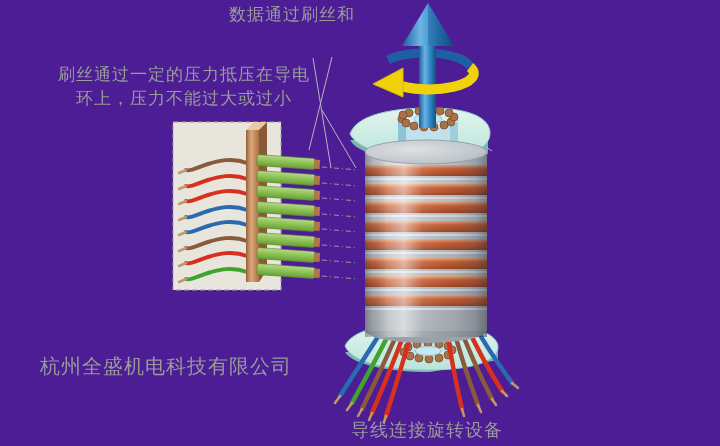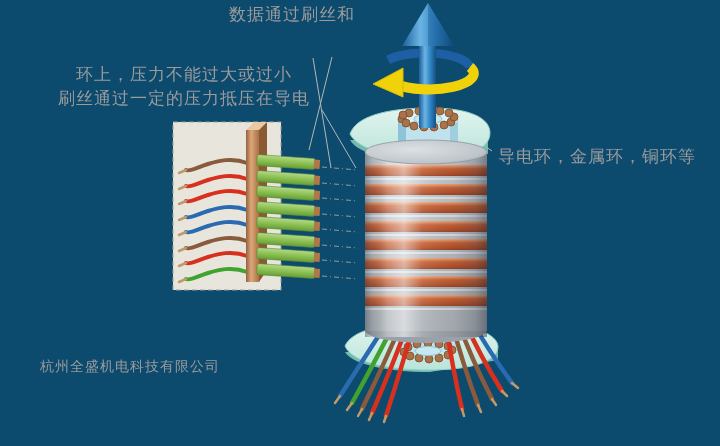--- a/index.html
+++ b/index.html
@@ -1,27 +1,27 @@
 <!DOCTYPE html>
 <html><head>
 <meta charset="utf-8">
 <style>
   html,body{margin:0;padding:0;background:#ffffff;}
   .stage{
-    position:relative;width:720px;height:446px;background:#0c4a6e;overflow:hidden;
+    position:relative;width:720px;height:446px;background:#4c1d95;overflow:hidden;
     font-family:"DejaVu Sans","Liberation Sans",sans-serif;
   }
   .ann{
     position:absolute;color:#9b9b9b;font-size:17px;line-height:24px;
     letter-spacing:1px;text-align:center;white-space:nowrap;
   }
   #ann-top{left:206px;top:5px;width:172px;line-height:19px;}
   #ann-left{left:28px;top:62px;width:312px;}
   #ann-right{left:476px;top:144px;width:242px;}
-  #company{left:40px;top:354px;text-align:left;font-size:14px;}
+  #company{left:40px;top:354px;text-align:left;font-size:20px;}
   #caption-bottom{left:351px;top:418px;text-align:left;font-size:18px;}
   svg{position:absolute;left:0;top:0;}
 </style>
 </head>
 <body>
 
 <div class="stage">
 
   <svg width="720" height="446" viewBox="0 0 720 446">
     <defs>
@@ -267,23 +267,23 @@
       <rect x="365" y="152" width="122" height="185" fill="url(#cylShade)"></rect>
       <ellipse cx="426" cy="152" rx="61" ry="12" fill="url(#topEllipse)" stroke="#8e959c" stroke-width="0.8"></ellipse>
     </g>
   </svg>
 
   <div class="ann" id="ann-top">
     <div>数据通过刷丝和</div>
   </div>
 
   <div class="ann" id="ann-left">
+    <div>刷丝通过一定的压力抵压在导电</div>
     <div>环上，压力不能过大或过小</div>
-    <div>刷丝通过一定的压力抵压在导电</div>
   </div>
 
   <div class="ann" id="ann-right">
-    <div>导电环，金属环，铜环等</div>
   </div>
 
   <div class="ann" id="company">杭州全盛机电科技有限公司</div>
 
+  <div class="ann" id="caption-bottom">导线连接旋转设备</div>
 </div>
 
 </body></html>

